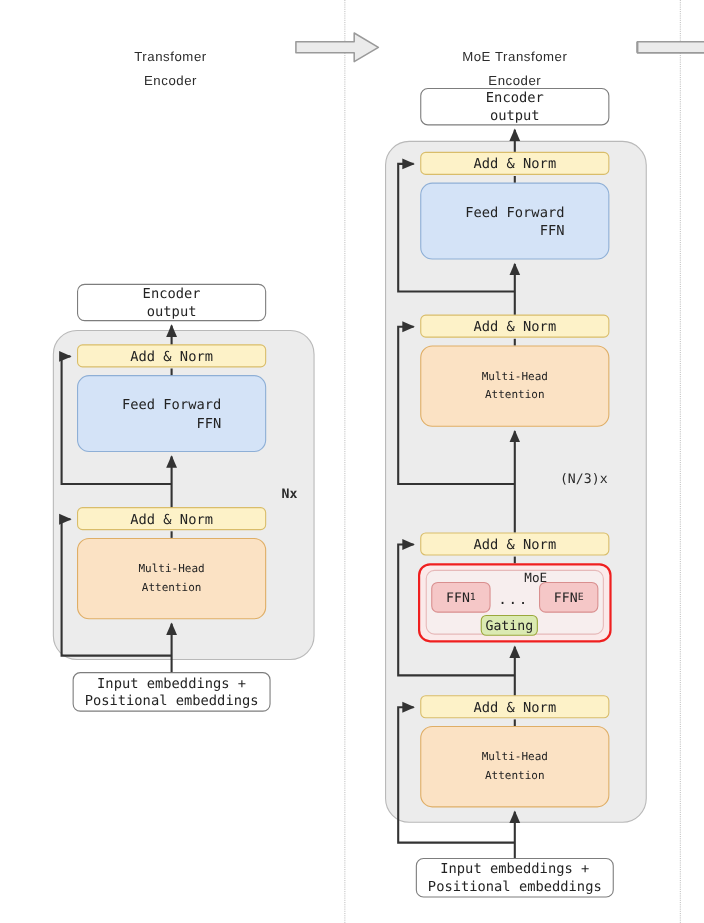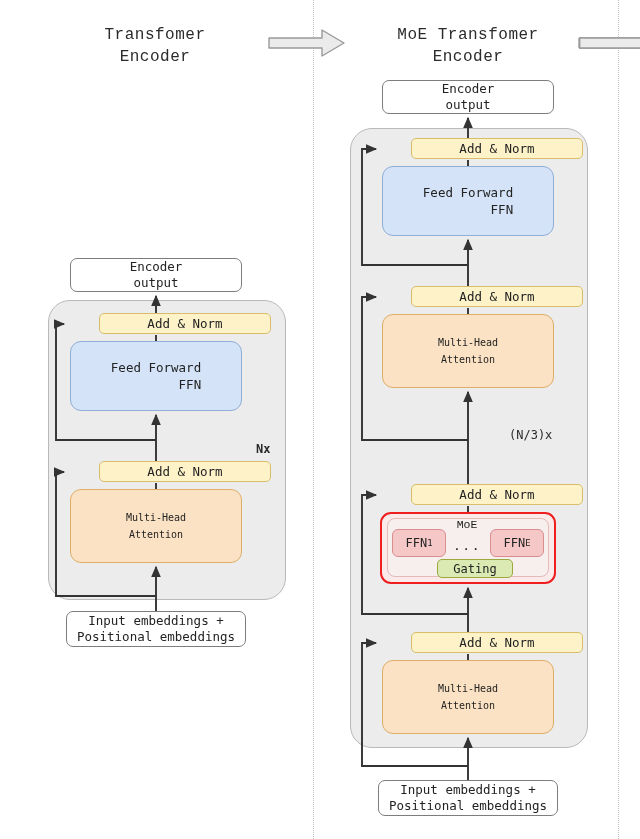--- a/index.html
+++ b/index.html
@@ -24,26 +24,27 @@
     top: 0;
     width: 0px;
     height: 839px;
     border-left: 1px dotted #c4c4c4;
   }
 
   
   .col-title {
     position: absolute;
     text-align: center;
-    font-family: Liberation Mono, monospace;
-    font-size: 16px;
+    font-family: Liberation Sans, sans-serif;
+    font-size: 12px;
     line-height: 22px;
     color: #2b2b2b;
     letter-spacing: 0.5px;
     white-space: pre-line;
+    margin-top: 16px;
   }
 
   
   .block-arrow { position: absolute; }
   .block-arrow svg { display: block; }
 
   
   .panel {
     position: absolute;
     background: #ececec;
@@ -70,21 +71,20 @@
     border-radius: 7px;
     font-size: 12.5px;
     line-height: 16px;
   }
   .node.addnorm {
     background: #fdf2c8;
     border: 1px solid #d9bd6a;
     border-radius: 5px;
     font-size: 12.5px;
     line-height: 15px;
-    margin-left: 29px;
   }
   .node.ffn {
     background: #d4e3f7;
     border: 1.3px solid #8eafd6;
     border-radius: 11px;
     font-size: 12.5px;
     line-height: 17px;
     text-align: right;
   }
   .node.mha {
@@ -231,31 +231,31 @@
   <div class="node mha" style="left:382px; top:314px; width:172px; height:74px;">Multi-Head
 Attention</div>
 
   <div class="repeat-label" style="left:509px; top:428px;">(N/3)x</div>
 
   <div class="node addnorm" style="left:382px; top:484px; width:172px; height:21px;">Add &amp; Norm</div>
 
   <div class="moe-outer" style="left:380px; top:512px; width:176px; height:72px;">
   </div>
   <div class="moe-inner" style="left:387px; top:518px; width:162px; height:59px;"></div>
-  <div class="moe-label" style="left:437px; top:518px; width:60px;font-family:Liberation Mono, monospace;">MoE</div>
+  <div class="moe-label" style="left:457px; top:518px; width:60px;">MoE</div>
   <div class="expert" style="left:392px; top:529px; width:54px; height:28px;">
     <span>FFN</span>
       <sub>1</sub>
   </div>
   <div class="dots" style="left:447px; top:538px; width:40px;">...</div>
   <div class="expert" style="left:490px; top:529px; width:54px; height:28px;">
     <span>FFN</span>
       <sub>E</sub>
   </div>
-  <div class="gating" style="left:437px; top:559px; width:76px; height:19px;">Gating</div>
+  <div class="gating" style="left:437px; top:559px; width:52px; height:19px;">Gating</div>
 
   <div class="node addnorm" style="left:382px; top:632px; width:172px; height:21px;">Add &amp; Norm</div>
 
   <div class="node mha" style="left:382px; top:660px; width:172px; height:74px;">Multi-Head
 Attention</div>
 
   <div class="node white" style="left:378px; top:780px; width:180px; height:36px;">Input embeddings +
 Positional embeddings</div>
 
   <svg class="wires">

